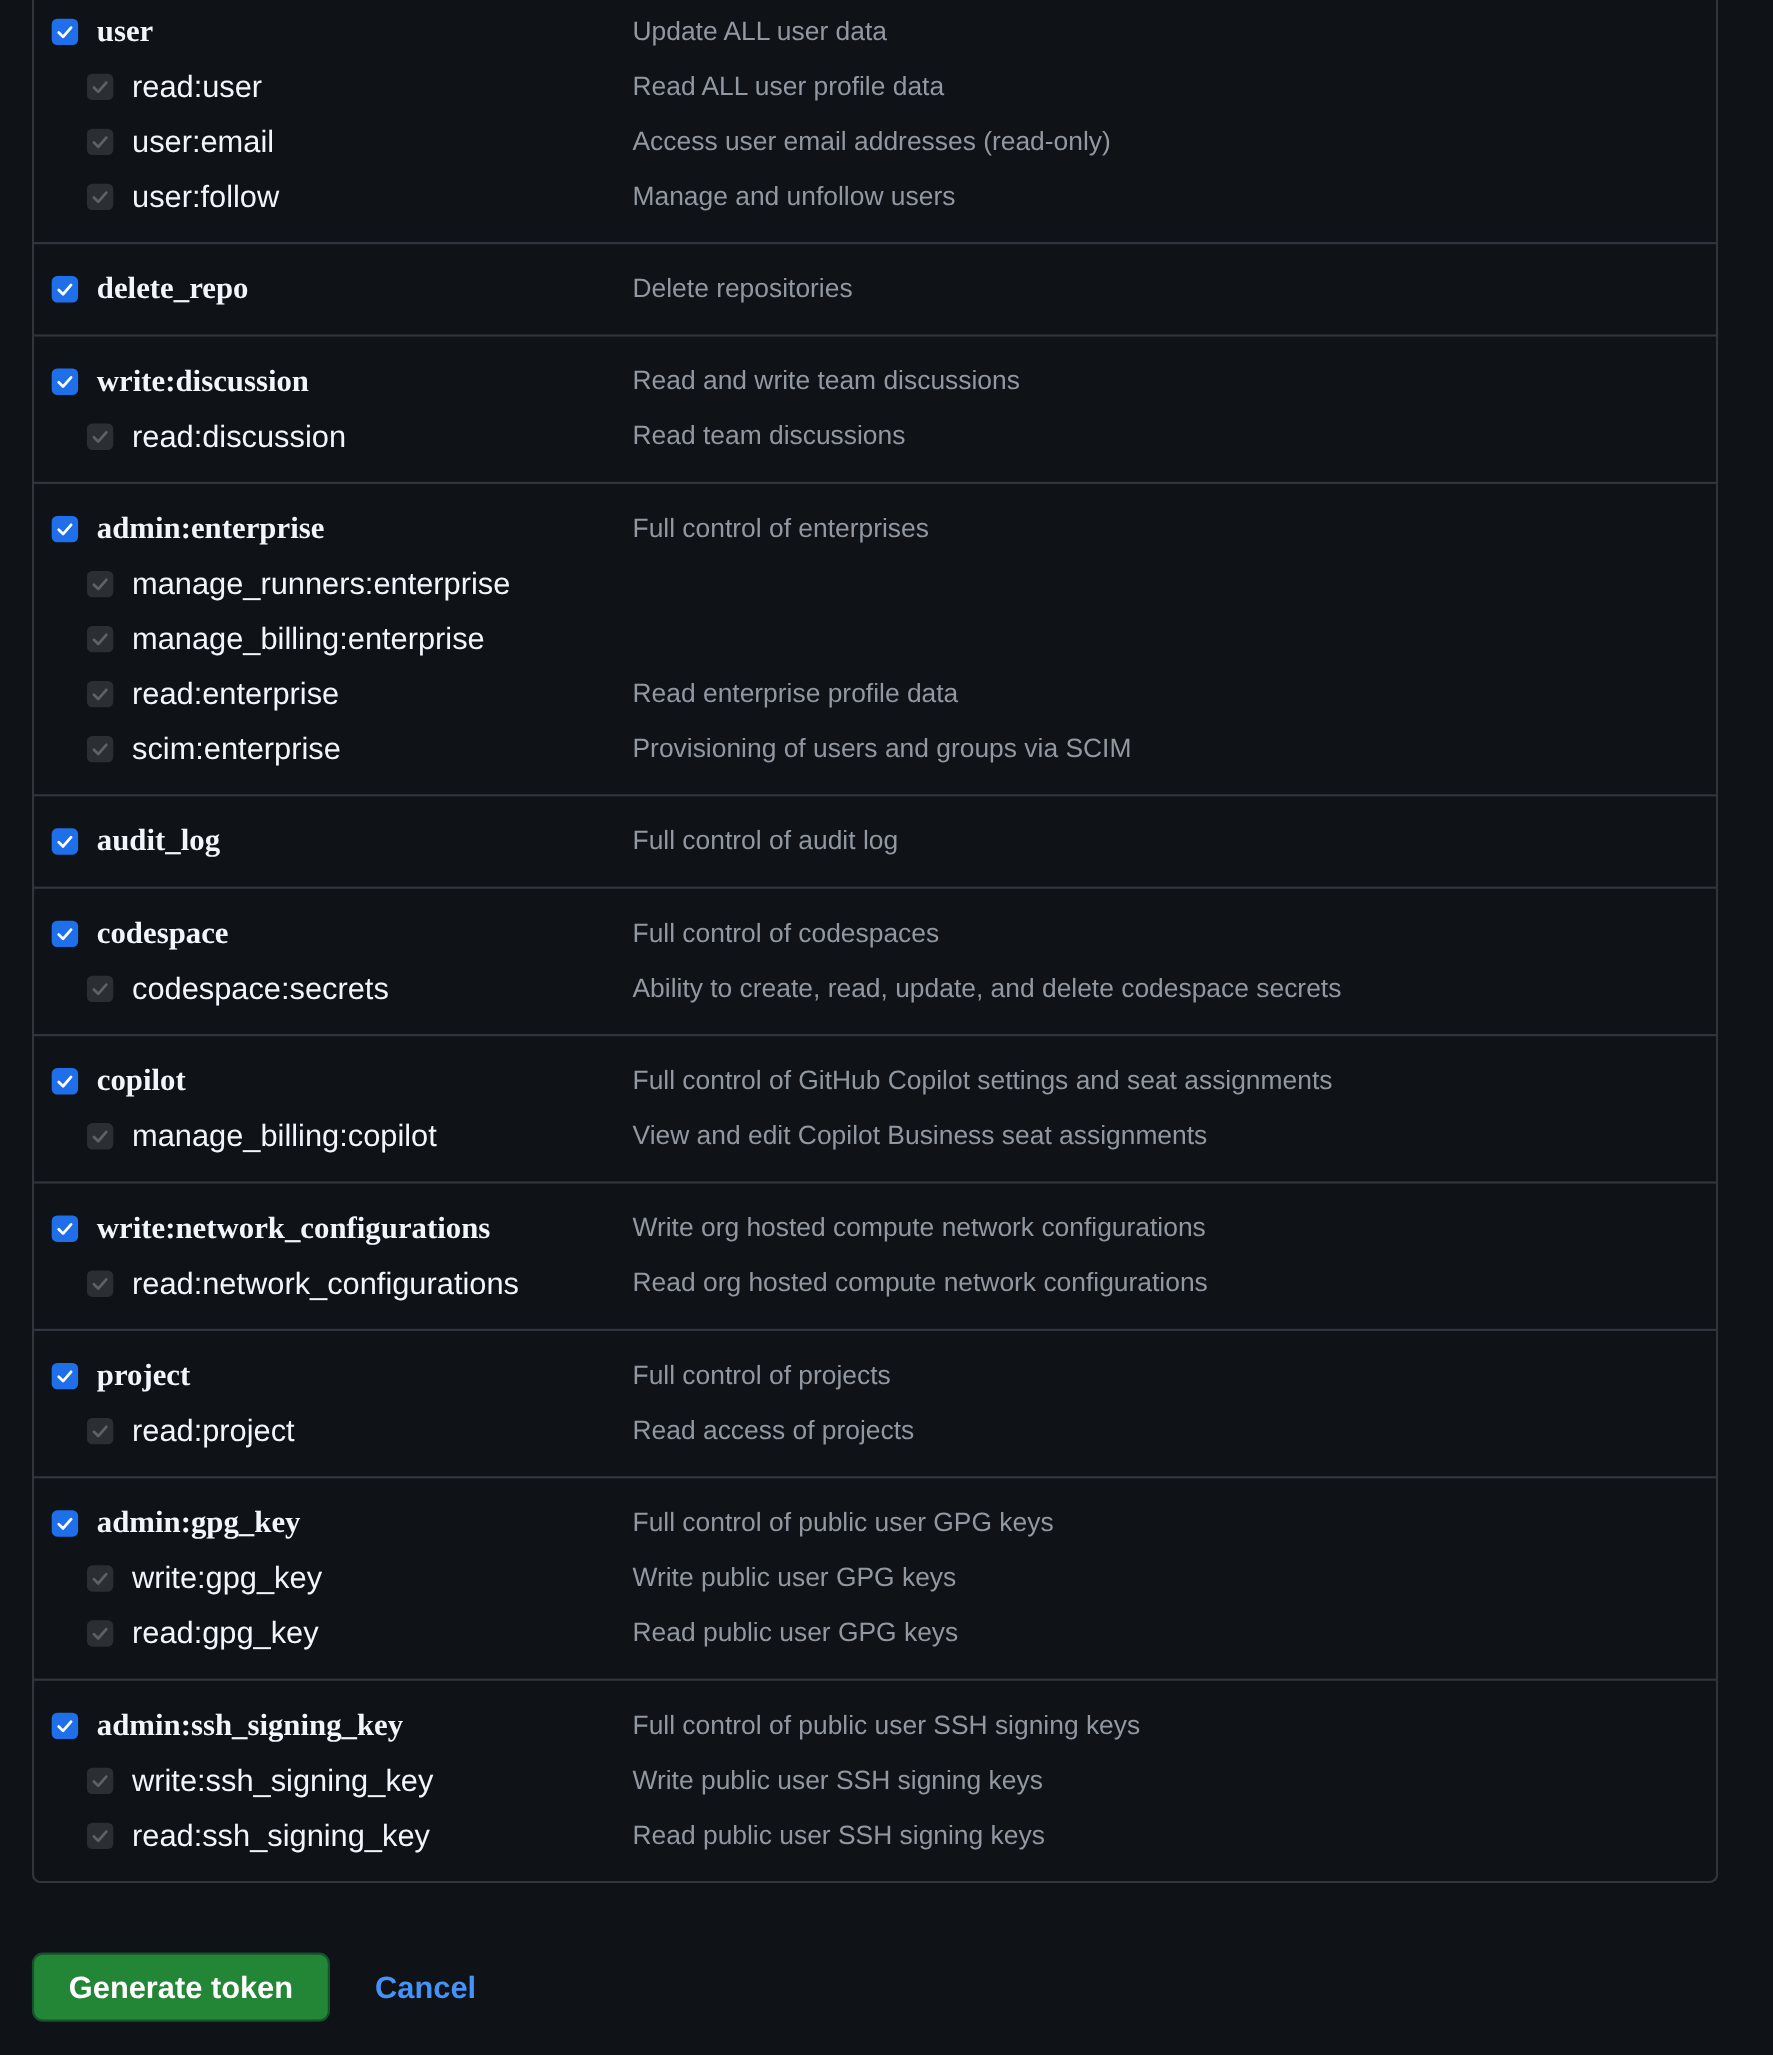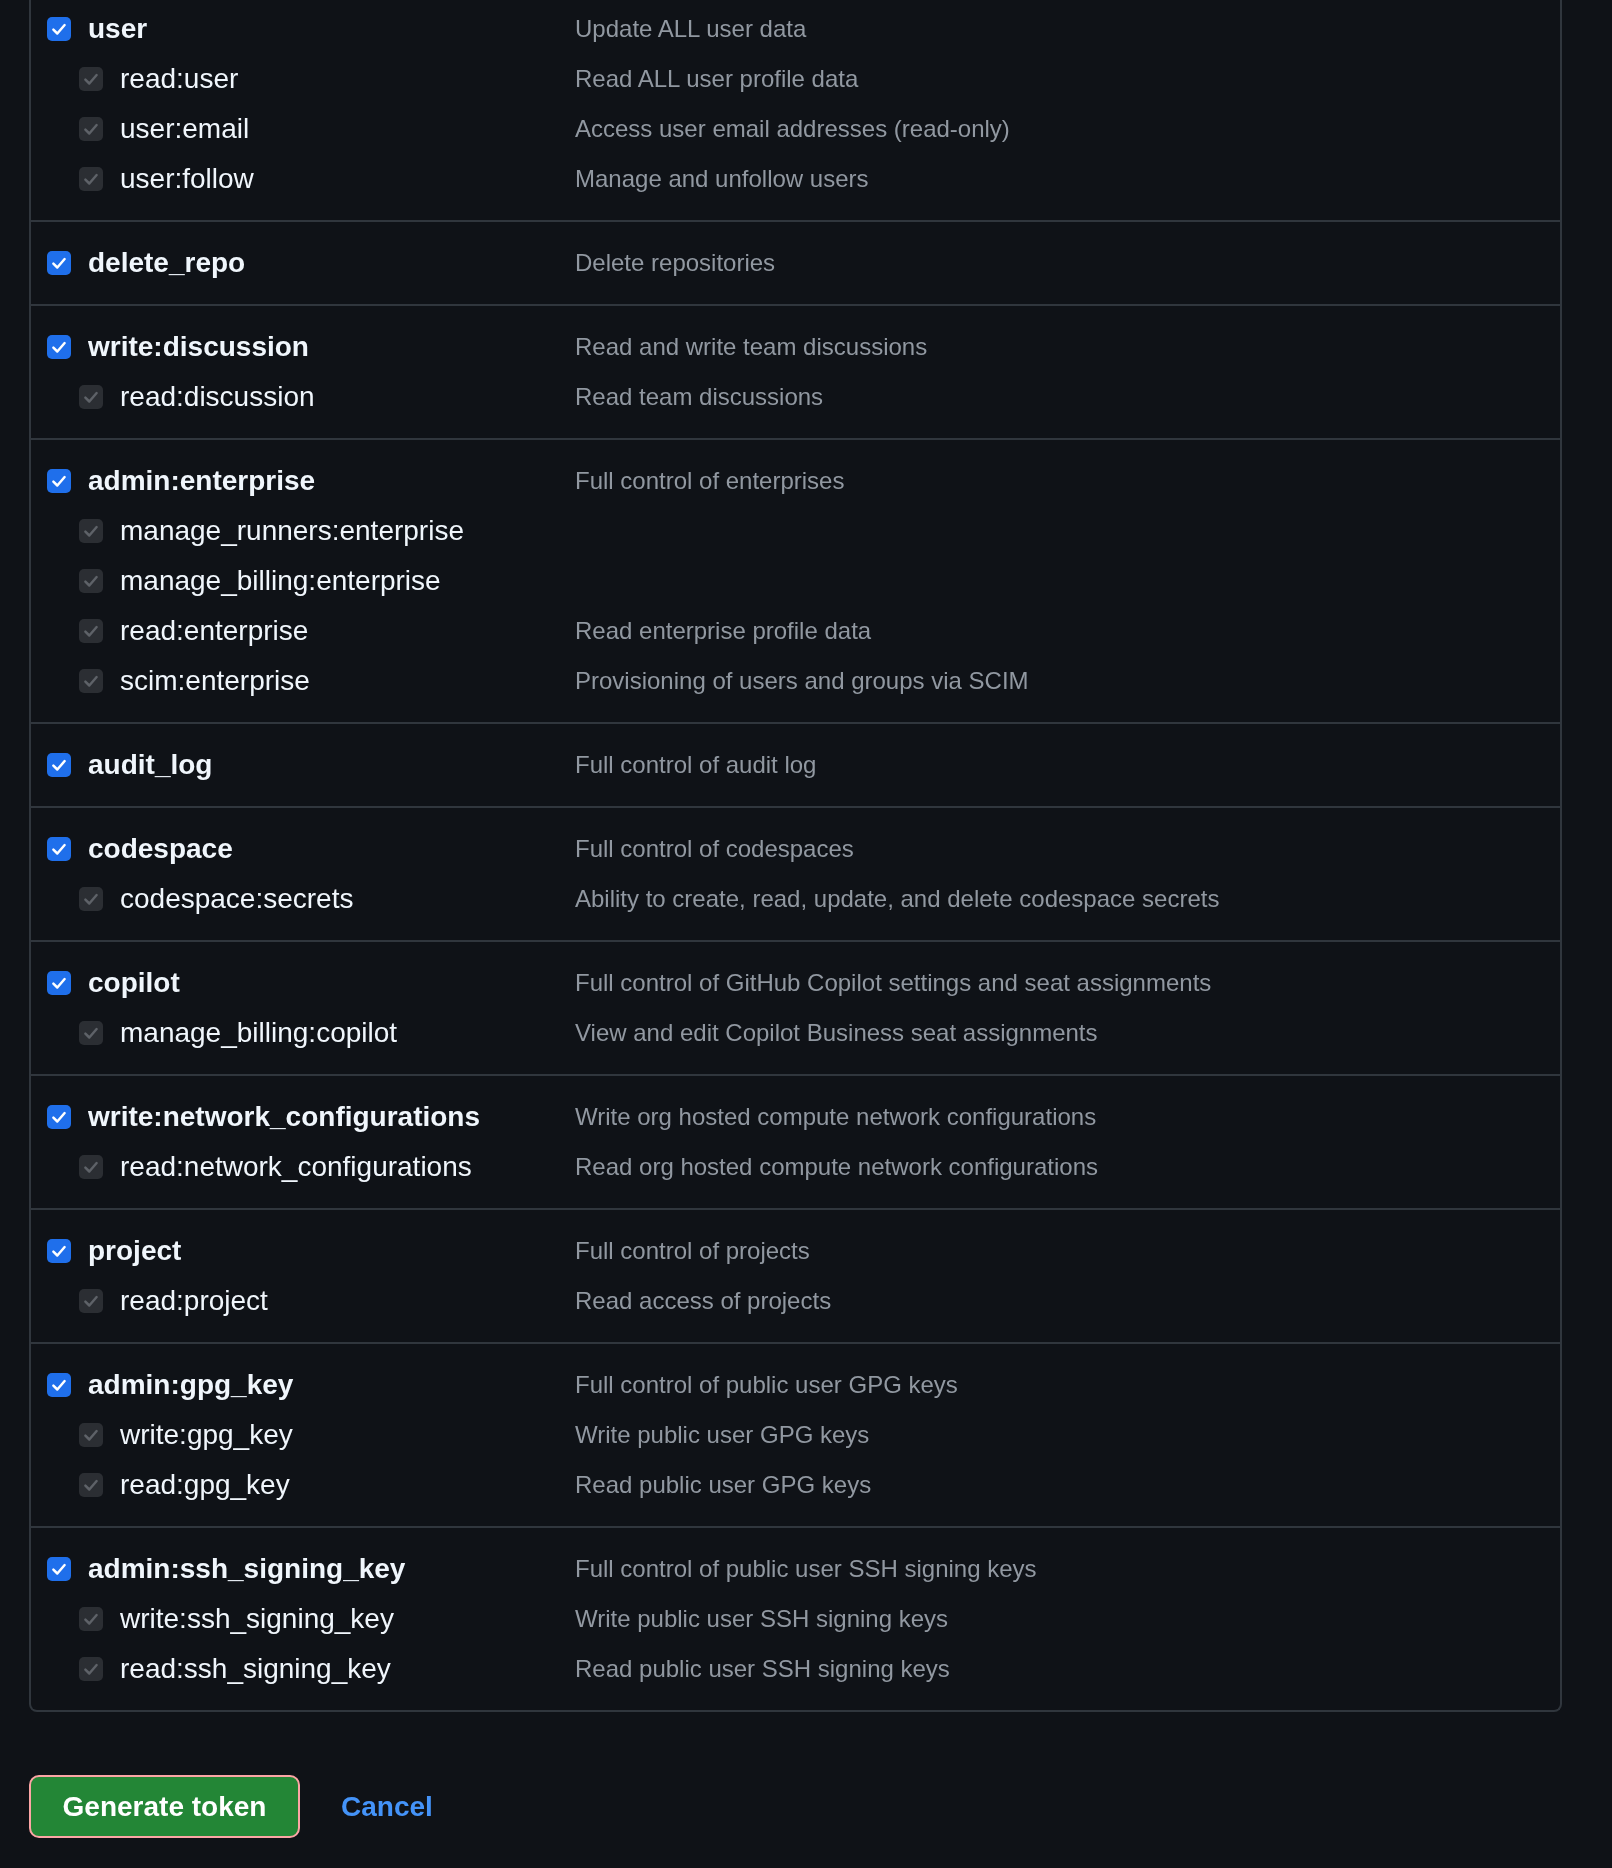--- a/index.html
+++ b/index.html
@@ -65,20 +65,21 @@
     position: absolute;
     top: 9px;
     font-size: 28px;
     line-height: 32px;
     white-space: nowrap;
     color: #f0f6fc;
   }
   .scope-name.parent {
     left: 57px;
     font-weight: bold;
+    font-family: Liberation Serif, serif;
   }
   .scope-name.child {
     left: 89px;
     font-weight: normal;
   }
   .scope-desc {
     position: absolute;
     left: 544px;
     top: 9px;
     font-size: 24px;
@@ -90,21 +91,21 @@
     position: absolute;
     left: 29px;
     top: 1775px;
     display: flex;
     align-items: center;
   }
   .btn-generate {
     width: 271px;
     height: 63px;
     background: #238636;
-    border: 2px solid #fca5a5;
+    border: 2px solid #14532d;
     border-radius: 10px;
     color: #ffffff;
     font-family: "Liberation Sans", sans-serif;
     font-size: 28px;
     font-weight: bold;
     box-sizing: border-box;
     display: flex;
     align-items: center;
     justify-content: center;
     cursor: pointer;

